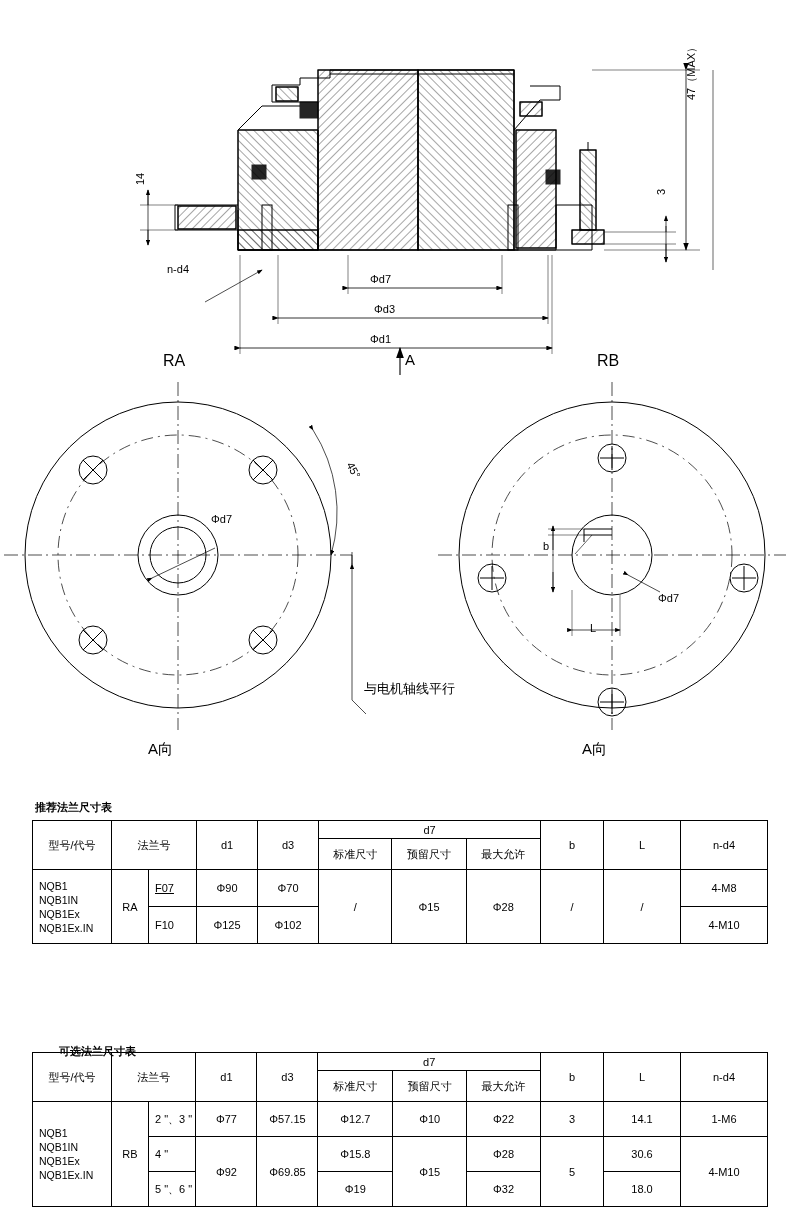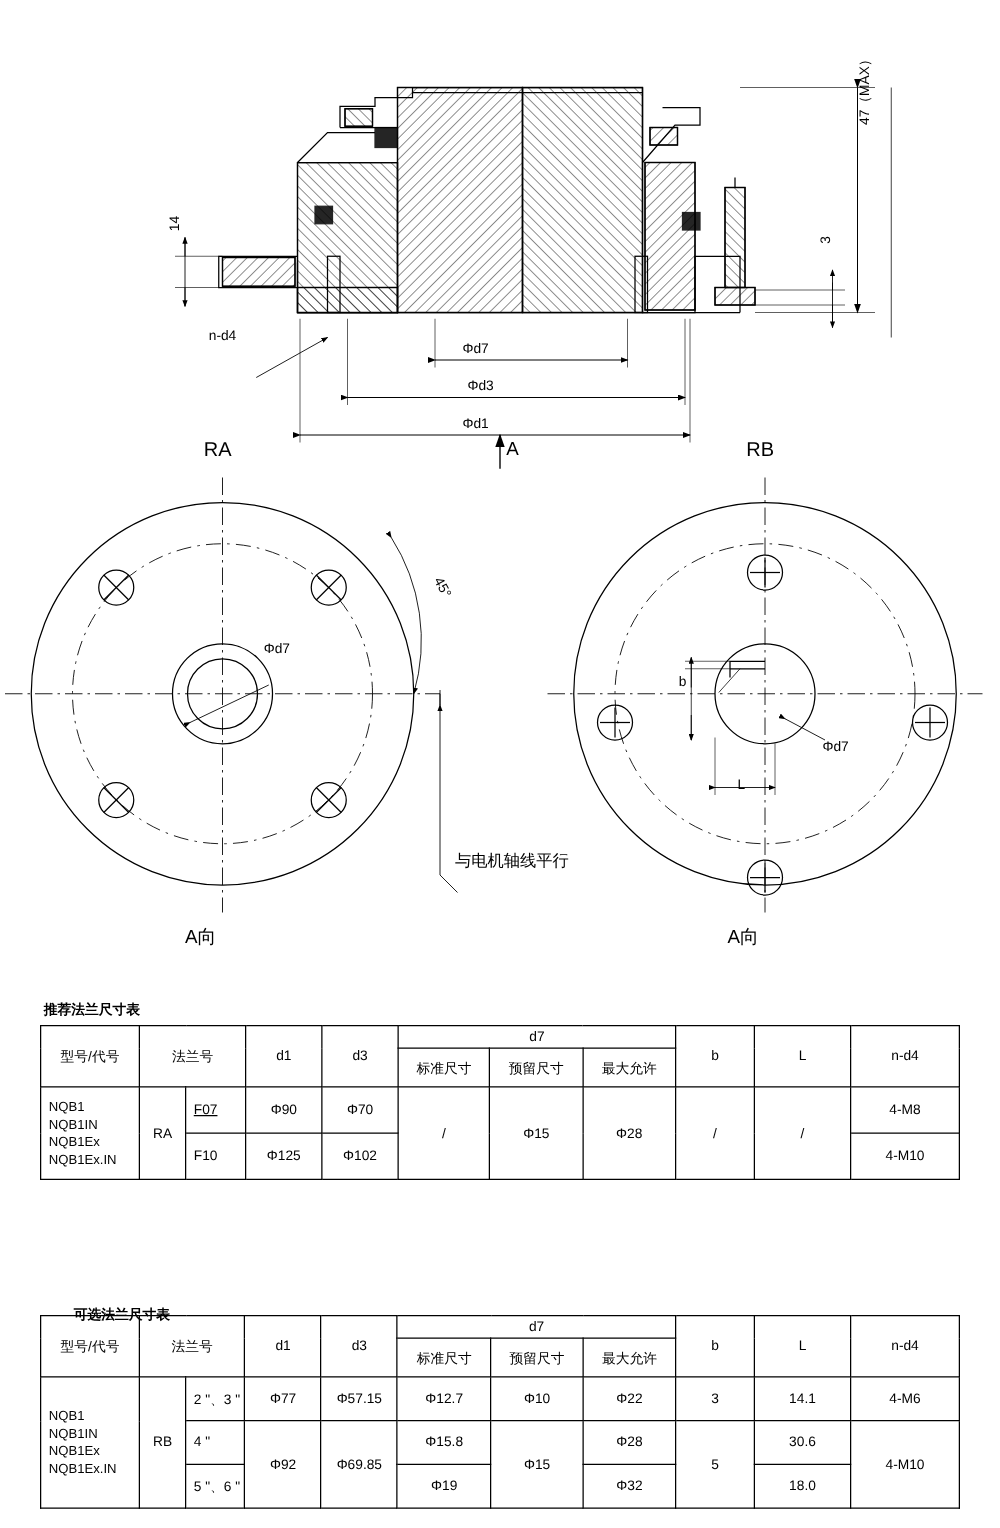--- a/index.html
+++ b/index.html
@@ -293,21 +293,21 @@
       </td>
       <td rowspan="3" style="width:30px;">RB</td>
       <td class="left" style="height:30px;">2 "、3 "</td>
       <td>Φ77</td>
       <td>Φ57.15</td>
       <td>Φ12.7</td>
       <td>Φ10</td>
       <td>Φ22</td>
       <td>3</td>
       <td>14.1</td>
-      <td>4-M6</td>
+      <td>1-M6</td>
     </tr>
     <tr>
       <td class="left" style="height:30px;">4 "</td>
       <td rowspan="2">Φ92</td>
       <td rowspan="2">Φ69.85</td>
       <td>Φ15.8</td>
       <td rowspan="2">Φ15</td>
       <td>Φ28</td>
       <td rowspan="2">5</td>
       <td>30.6</td>

